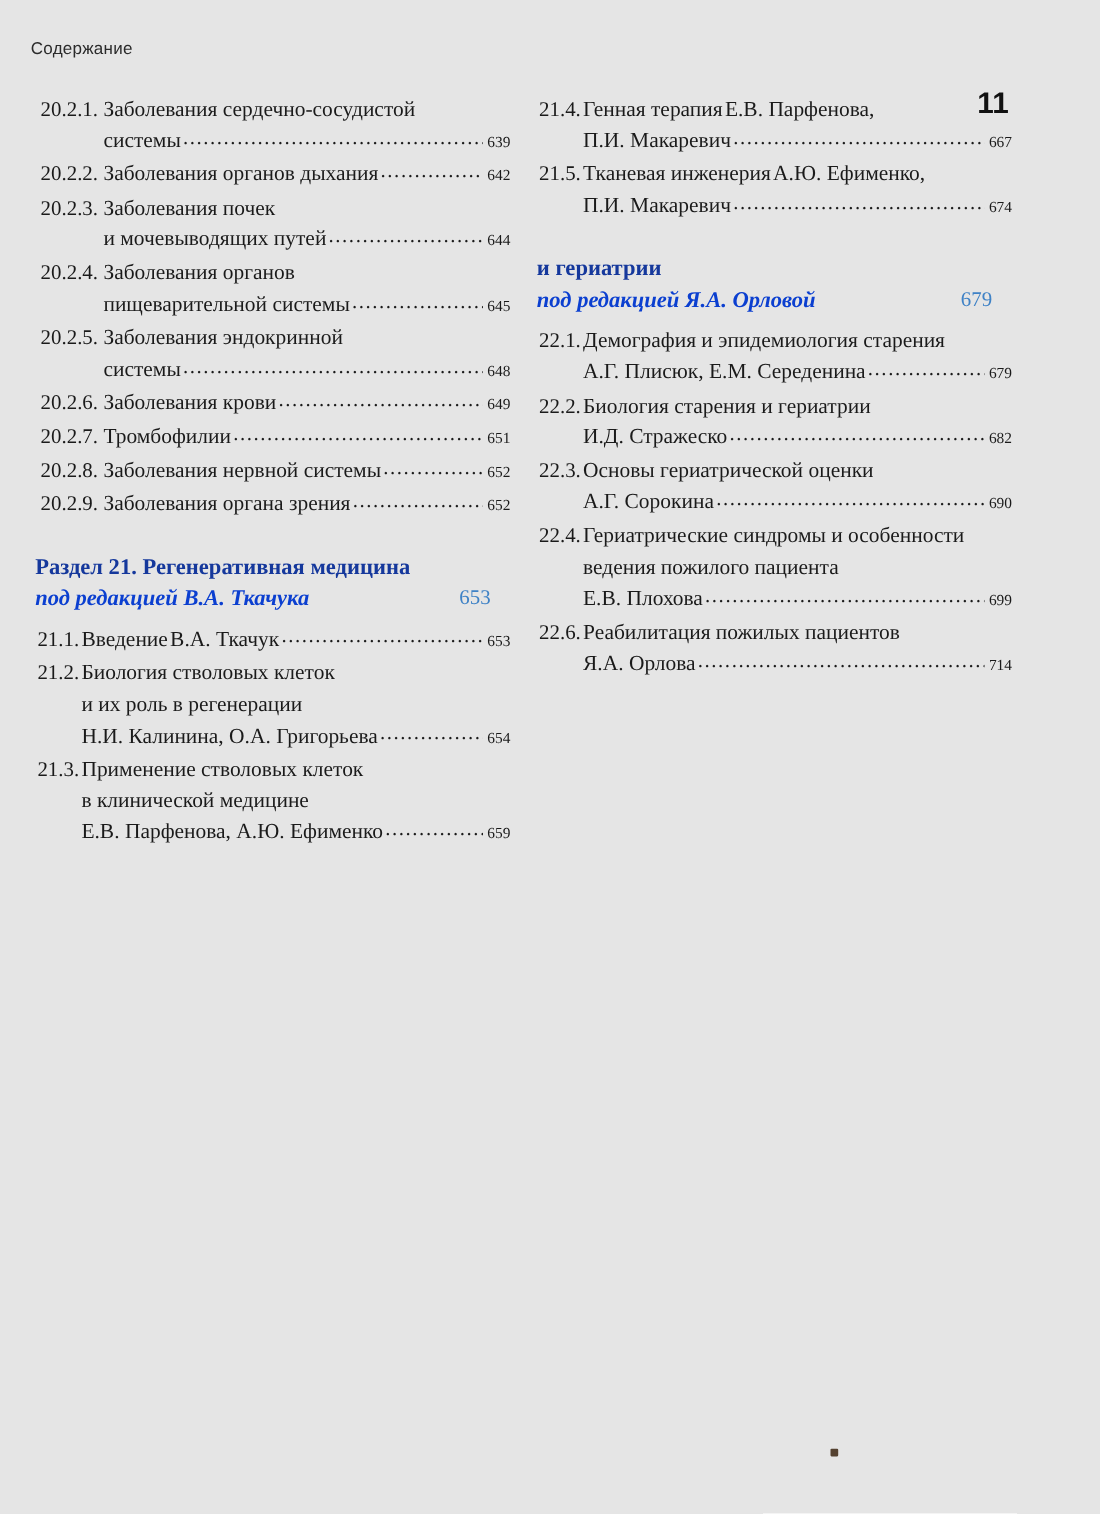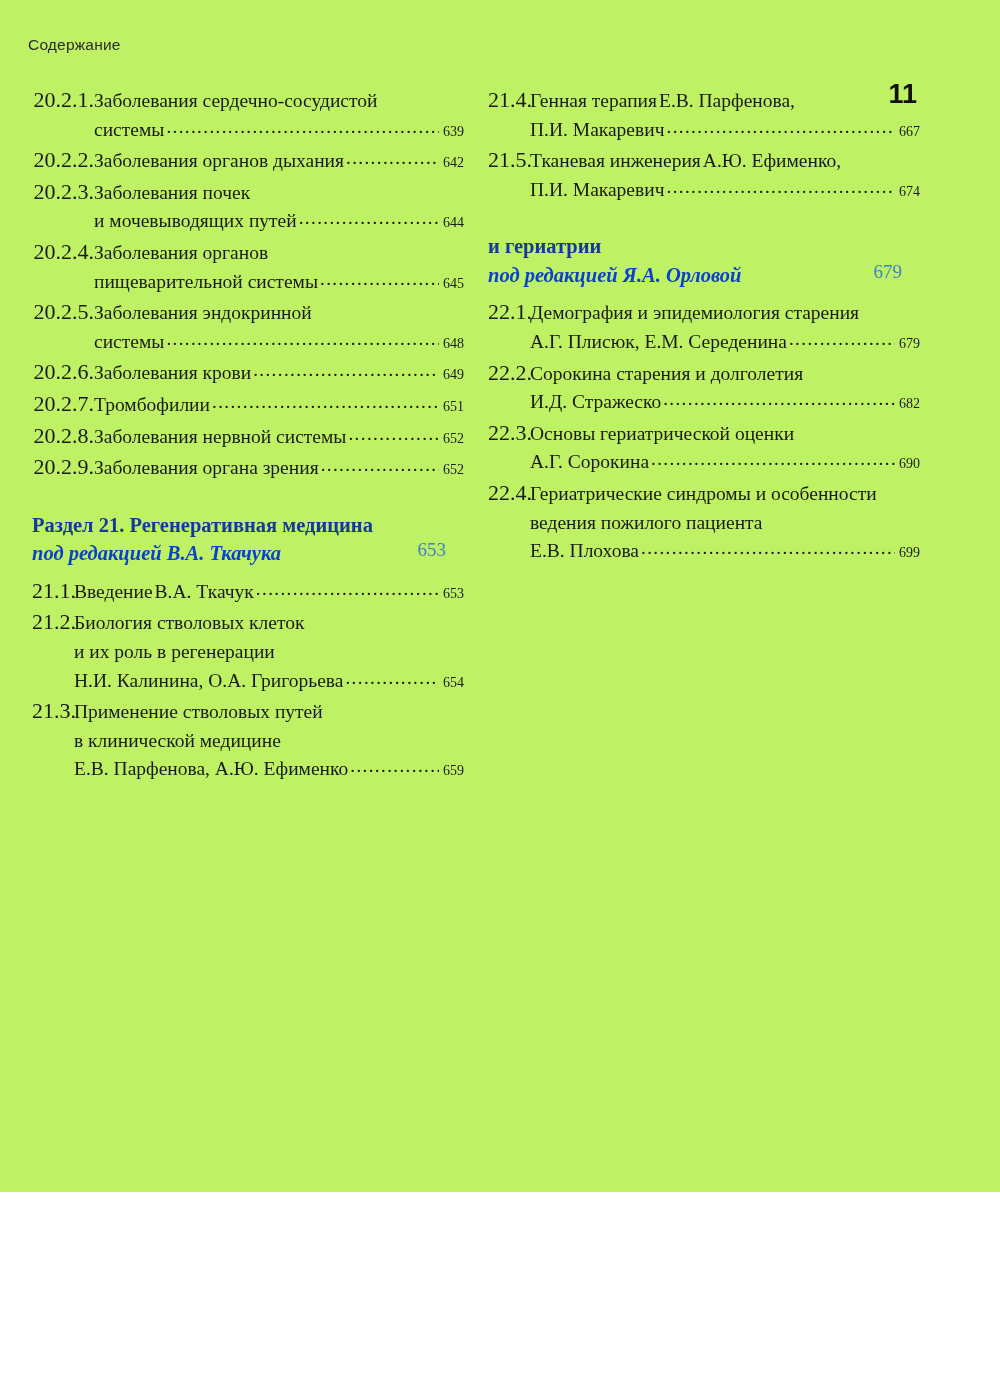--- a/index.html
+++ b/index.html
@@ -4,22 +4,22 @@
 <title>Содержание</title>
 <style>
   html, body {
     margin: 0;
     padding: 0;
     background: #ffffff;
   }
   .page {
     position: relative;
     width: 1000px;
-    height: 1192px;
-    background: #bef264;
+    height: 1376px;
+    background: #e5e5e5;
     overflow: hidden;
     font-family: "Liberation Serif", "DejaVu Serif", serif;
     color: #1a1a1a;
   }
 
   
   .running-head {
     position: absolute;
     top: 36px;
     left: 28px;
@@ -70,22 +70,22 @@
   .entry-line {
     display: flex;
     align-items: baseline;
     width: 100%;
     font-size: 19.5px;
     line-height: 28.6px;
     white-space: nowrap;
   }
   .num {
     flex: 0 0 auto;
-    text-align: right;
-    font-size: 22px;
+    text-align: center;
+    font-size: 19px;
   }
   
   .lvl3 .num   { width: 62px; }
   .lvl2 .num   { width: 42px; }
   .indent-3    { width: 62px; flex: 0 0 auto; }
   .indent-2    { width: 42px; flex: 0 0 auto; }
 
   .title-text {
     flex: 0 0 auto;
     padding-right: 2px;
@@ -122,21 +122,21 @@
   }
   .section-head .sh-line {
     font-size: 20.5px;
     line-height: 28.5px;
     font-weight: bold;
     color: #15389c;
     white-space: nowrap;
   }
   .section-head .sh-editor-row {
     display: flex;
-    align-items: flex-start;
+    align-items: center;
     width: 100%;
   }
   .section-head .sh-editor {
     flex: 0 0 auto;
     font-size: 20.5px;
     line-height: 28.5px;
     font-weight: bold;
     font-style: italic;
     color: #0b3fd0;
     white-space: nowrap;
@@ -291,21 +291,21 @@
           <div class="entry-line lvl2">
             <span class="indent-2"></span>
             <span class="authors">Н.И. Калинина, О.А. Григорьева </span>
             <span class="leader"></span>
             <span class="page-no">654</span>
           </div>
         </div>
         <div class="entry">
           <div class="entry-line lvl2 no-leader">
             <span class="num">21.3.</span>
-            <span class="title-text">Применение стволовых путей</span>
+            <span class="title-text">Применение стволовых клеток</span>
           </div>
           <div class="entry-line lvl2 no-leader">
             <span class="indent-2"></span>
             <span class="title-text">в клинической медицине</span>
           </div>
           <div class="entry-line lvl2">
             <span class="indent-2"></span>
             <span class="authors">Е.В. Парфенова, А.Ю. Ефименко</span>
             <span class="leader"></span>
             <span class="page-no">659</span>
@@ -354,21 +354,21 @@
           <div class="entry-line lvl2">
             <span class="indent-2"></span>
             <span class="authors">А.Г. Плисюк, Е.М. Середенина </span>
             <span class="leader"></span>
             <span class="page-no">679</span>
           </div>
         </div>
         <div class="entry">
           <div class="entry-line lvl2 no-leader">
             <span class="num">22.2.</span>
-            <span class="title-text">Сорокина старения и долголетия</span>
+            <span class="title-text">Биология старения и гериатрии</span>
           </div>
           <div class="entry-line lvl2">
             <span class="indent-2"></span>
             <span class="authors">И.Д. Стражеско </span>
             <span class="leader"></span>
             <span class="page-no">682</span>
           </div>
         </div>
         <div class="entry">
           <div class="entry-line lvl2 no-leader">
@@ -391,18 +391,30 @@
             <span class="indent-2"></span>
             <span class="title-text">ведения пожилого пациента</span>
           </div>
           <div class="entry-line lvl2">
             <span class="indent-2"></span>
             <span class="authors">Е.В. Плохова</span>
             <span class="leader"></span>
             <span class="page-no">699</span>
           </div>
         </div>
+        <div class="entry">
+          <div class="entry-line lvl2 no-leader">
+            <span class="num">22.6.</span>
+            <span class="title-text">Реабилитация пожилых пациентов</span>
+          </div>
+          <div class="entry-line lvl2">
+            <span class="indent-2"></span>
+            <span class="authors">Я.А. Орлова</span>
+            <span class="leader"></span>
+            <span class="page-no">714</span>
+          </div>
+        </div>
       </div>
   </div>
 
   <div class="speck"></div>
 
 </div>
 
 </body></html>

